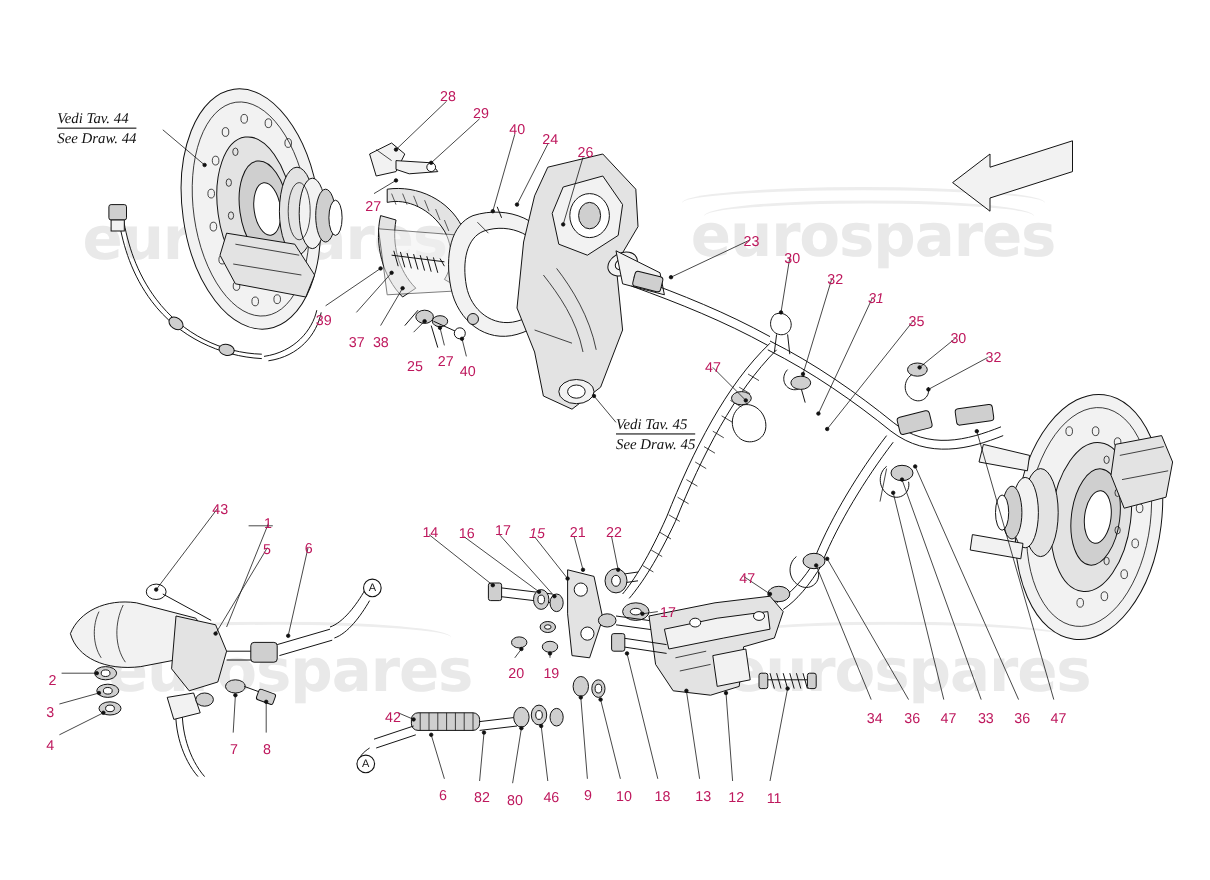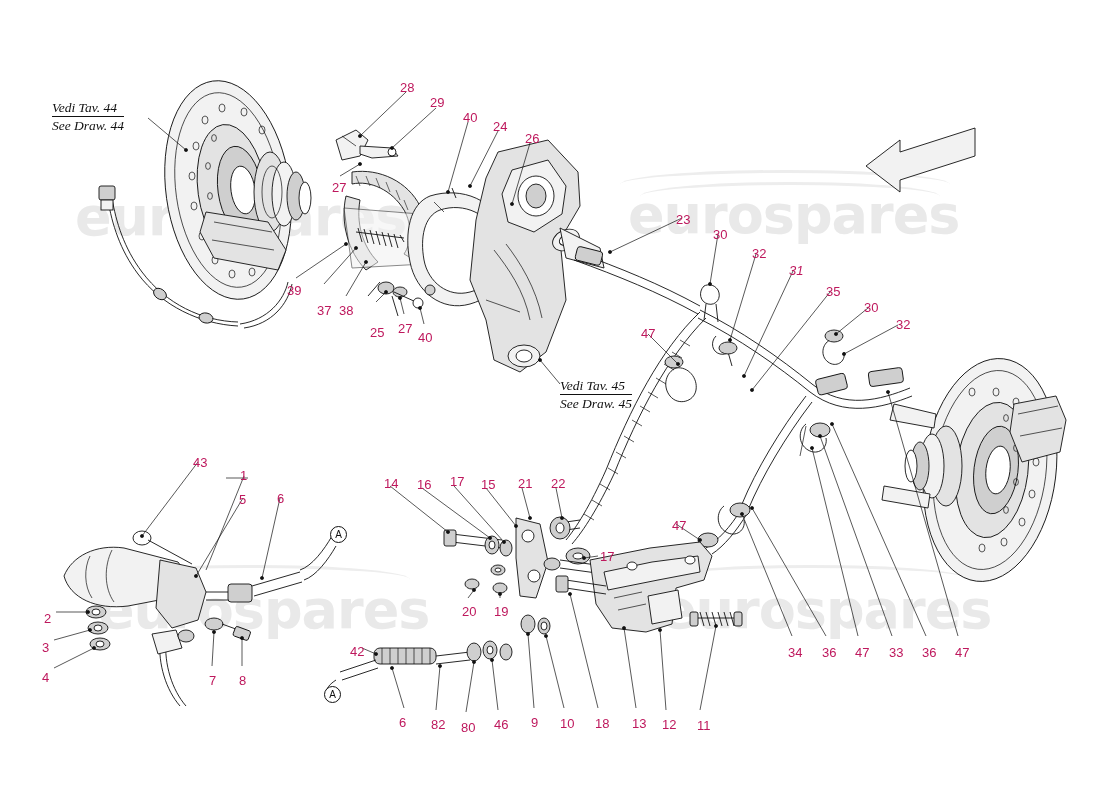--- a/index.html
+++ b/index.html
@@ -592,21 +592,21 @@
       <div class="lbl" style="left: 239px; top: 492px;">5</div>
       <div class="lbl" style="left: 277px; top: 491px;">6</div>
       <div class="lbl" style="left: 44px; top: 611px;">2</div>
       <div class="lbl" style="left: 42px; top: 640px;">3</div>
       <div class="lbl" style="left: 42px; top: 670px;">4</div>
       <div class="lbl" style="left: 209px; top: 673px;">7</div>
       <div class="lbl" style="left: 239px; top: 673px;">8</div>
       <div class="lbl" style="left: 384px; top: 476px;">14</div>
       <div class="lbl" style="left: 417px; top: 477px;">16</div>
       <div class="lbl" style="left: 450px; top: 474px;">17</div>
-      <div class="lbl" style="left: 481px; top: 477px;">15</div>
+      <div class="lbl" style="left: 481px; top: 477px; font-style: italic;">15</div>
       <div class="lbl" style="left: 518px; top: 476px;">21</div>
       <div class="lbl" style="left: 551px; top: 476px;">22</div>
       <div class="lbl" style="left: 600px; top: 549px;">17</div>
       <div class="lbl" style="left: 462px; top: 604px;">20</div>
       <div class="lbl" style="left: 494px; top: 604px;">19</div>
       <div class="lbl" style="left: 350px; top: 644px;">42</div>
       <div class="lbl" style="left: 399px; top: 715px;">6</div>
       <div class="lbl" style="left: 431px; top: 717px;">82</div>
       <div class="lbl" style="left: 461px; top: 720px;">80</div>
       <div class="lbl" style="left: 494px; top: 717px;">46</div>

